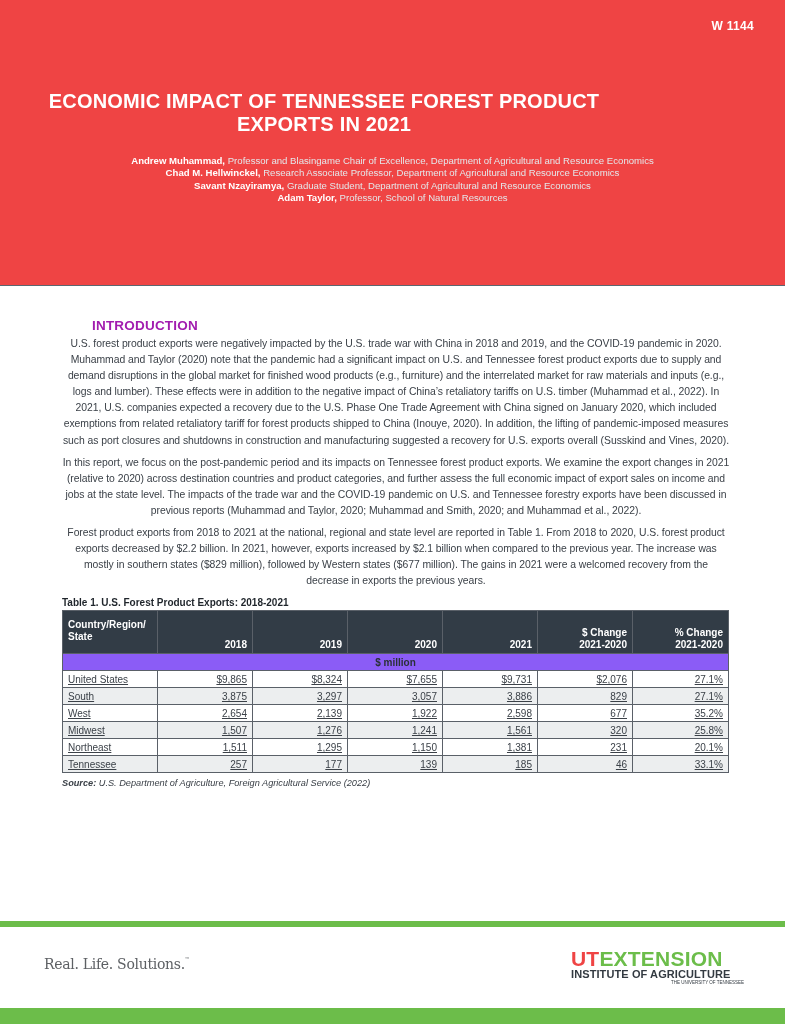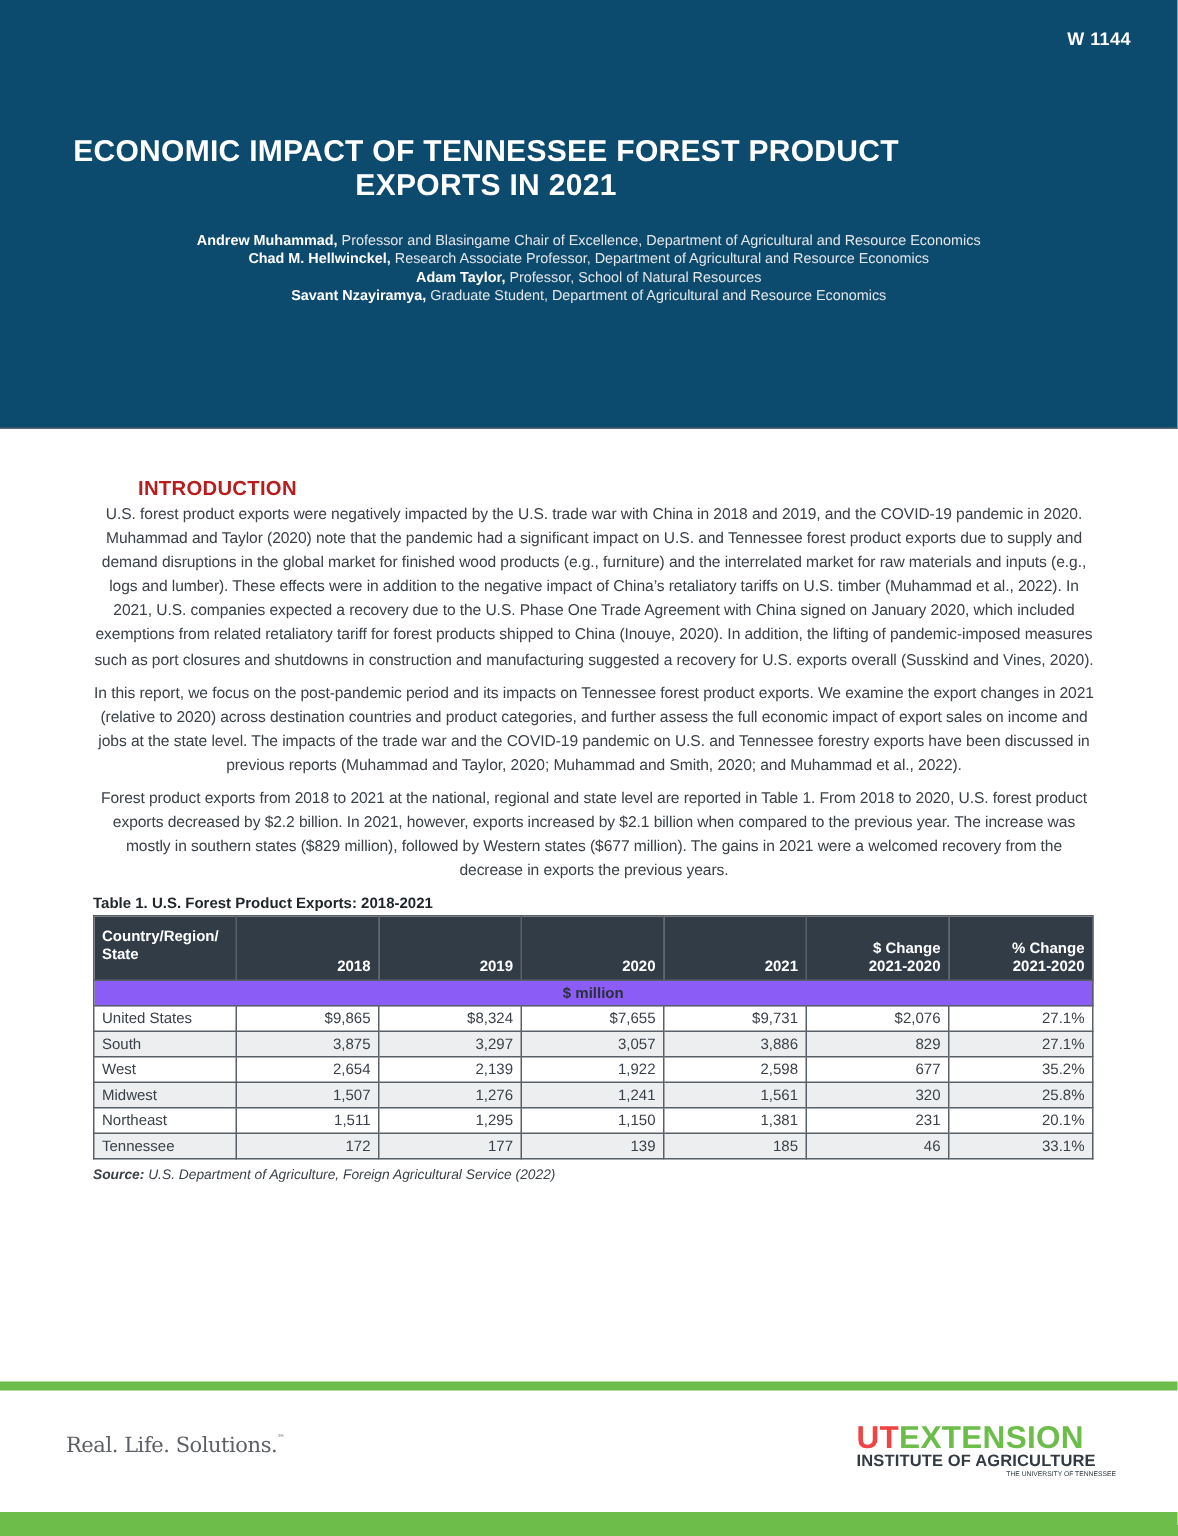--- a/index.html
+++ b/index.html
@@ -4,41 +4,41 @@
 <style>
   html, body { margin: 0; padding: 0; }
   body {
     width: 785px; height: 1024px; position: relative; overflow: hidden;
     background: #ffffff;
     font-family: "Liberation Sans", sans-serif;
     color: #333a41;
   }
   .banner {
     position: absolute; left: 0; top: 0; width: 785px; height: 285px;
-    background: #0c4a6e;
+    background: #ef4444;
     border-bottom: 1px solid #5c6670;
   }
   .doc-code {
     position: absolute; right: 31px; top: 19px;
     color: #ffffff; font-weight: bold; font-size: 12px; letter-spacing: 0.3px;
   }
   .title {
     position: absolute; left: 0; width: 648px; top: 90px;
     text-align: center; color: #ffffff; font-weight: bold;
     font-size: 20px; line-height: 23px; letter-spacing: 0.2px;
   }
   .authors {
     position: absolute; left: 0; width: 785px; top: 155px;
     text-align: center; color: #e4e7ea; font-size: 9.6px; line-height: 12.4px;
   }
   .authors b { color: #ffffff; }
 
   .content { position: absolute; left: 62px; top: 318px; width: 668px; }
   .h-intro {
-    font-weight: bold; font-size: 13.5px; color: #b91c1c; margin: 0 0 3px 0; letter-spacing: 0.2px; padding-left: 30px;
+    font-weight: bold; font-size: 13.5px; color: #a21caf; margin: 0 0 3px 0; letter-spacing: 0.2px; padding-left: 30px;
   }
   .para {
     font-size: 10.4px; line-height: 16.1px; color: #3b4148; margin: 0 0 6px 0;
     letter-spacing: -0.05px;
     text-align: center;
   }
   .table-caption {
     font-weight: bold; font-size: 10px; color: #1f252b; margin: 8px 0 2px 0;
   }
   table.exports {
@@ -49,21 +49,21 @@
     border: 1px solid #5a6068; padding: 0 5px; text-align: right;
   }
   table.exports thead th {
     background: #323c46; color: #ffffff; font-weight: bold; height: 31px;
     vertical-align: bottom; padding-bottom: 3px; line-height: 11.5px;
   }
   table.exports thead th.first { text-align: left; vertical-align: top; padding-top: 8px; }
   table.exports tr.units td {
     background: #8b5cf6; text-align: center; font-weight: bold; height: 16px; color: #2a3037;
   }
-  table.exports tbody tr.data td { height: 16px; }
+  table.exports tbody tr.data td { height: 16px; text-decoration: underline; }
   table.exports tbody tr.data td.first { text-align: left; }
   table.exports tbody tr.data:nth-child(odd) td { background: #eceeef; }
   table.exports tbody tr.data:nth-child(even) td { background: #ffffff; }
   .source { font-size: 9.2px; font-style: italic; color: #3b4148; margin-top: 5px; }
   .source b { font-style: italic; }
 
   .green-line { position: absolute; left: 0; top: 921px; width: 785px; height: 6px; background: #6cbd4a; }
   .tagline {
     position: absolute; left: 44px; top: 956px; font-family: "DejaVu Serif", serif;
     font-size: 14px; color: #5d6064; letter-spacing: -0.3px;
@@ -82,22 +82,22 @@
 
 <div class="banner">
   <div class="doc-code">W 1144</div>
   <div class="title">
     <div>ECONOMIC IMPACT OF TENNESSEE FOREST PRODUCT</div>
     <div>EXPORTS IN 2021</div>
   </div>
   <div class="authors">
     <div><b>Andrew Muhammad,</b> <span>Professor and Blasingame Chair of Excellence, Department of Agricultural and Resource Economics</span></div>
     <div><b>Chad M. Hellwinckel,</b> <span>Research Associate Professor, Department of Agricultural and Resource Economics</span></div>
+    <div><b>Savant Nzayiramya,</b> <span>Graduate Student, Department of Agricultural and Resource Economics</span></div>
     <div><b>Adam Taylor,</b> <span>Professor, School of Natural Resources</span></div>
-    <div><b>Savant Nzayiramya,</b> <span>Graduate Student, Department of Agricultural and Resource Economics</span></div>
   </div>
 </div>
 
 <div class="content">
   <h2 class="h-intro">INTRODUCTION</h2>
   <p class="para">U.S. forest product exports were negatively impacted by the U.S. trade war with China in 2018 and 2019, and the COVID-19 pandemic in 2020. Muhammad and Taylor (2020) note that the pandemic had a significant impact on U.S. and Tennessee forest product exports due to supply and demand disruptions in the global market for finished wood products (e.g., furniture) and the interrelated market for raw materials and inputs (e.g., logs and lumber). These effects were in addition to the negative impact of China’s retaliatory tariffs on U.S. timber (Muhammad et al., 2022). In 2021, U.S. companies expected a recovery due to the U.S. Phase One Trade Agreement with China signed on January 2020, which included exemptions from related retaliatory tariff for forest products shipped to China (Inouye, 2020). In addition, the lifting of pandemic-imposed measures such as port closures and shutdowns in construction and manufacturing suggested a recovery for U.S. exports overall (Susskind and Vines, 2020).</p>
   <p class="para">In this report, we focus on the post-pandemic period and its impacts on Tennessee forest product exports. We examine the export changes in 2021 (relative to 2020) across destination countries and product categories, and further assess the full economic impact of export sales on income and jobs at the state level. The impacts of the trade war and the COVID-19 pandemic on U.S. and Tennessee forestry exports have been discussed in previous reports (Muhammad and Taylor, 2020; Muhammad and Smith, 2020; and Muhammad et al., 2022).</p>
   <p class="para">Forest product exports from 2018 to 2021 at the national, regional and state level are reported in Table 1. From 2018 to 2020, U.S. forest product exports decreased by $2.2 billion. In 2021, however, exports increased by $2.1 billion when compared to the previous year. The increase was mostly in southern states ($829 million), followed by Western states ($677 million). The gains in 2021 were a welcomed recovery from the decrease in exports the previous years.</p>
 
   <div class="table-caption">Table 1. U.S. Forest Product Exports: 2018-2021</div>
@@ -166,21 +166,21 @@
           <td class="first">Northeast</td>
           <td>1,511</td>
           <td>1,295</td>
           <td>1,150</td>
           <td>1,381</td>
           <td>231</td>
           <td>20.1%</td>
         </tr>
         <tr class="data">
           <td class="first">Tennessee</td>
-          <td>172</td>
+          <td>257</td>
           <td>177</td>
           <td>139</td>
           <td>185</td>
           <td>46</td>
           <td>33.1%</td>
         </tr>
       </tbody>
   </table>
   <div class="source"><b>Source:</b><span> U.S. Department of Agriculture, Foreign Agricultural Service (2022)</span></div>
 </div>

